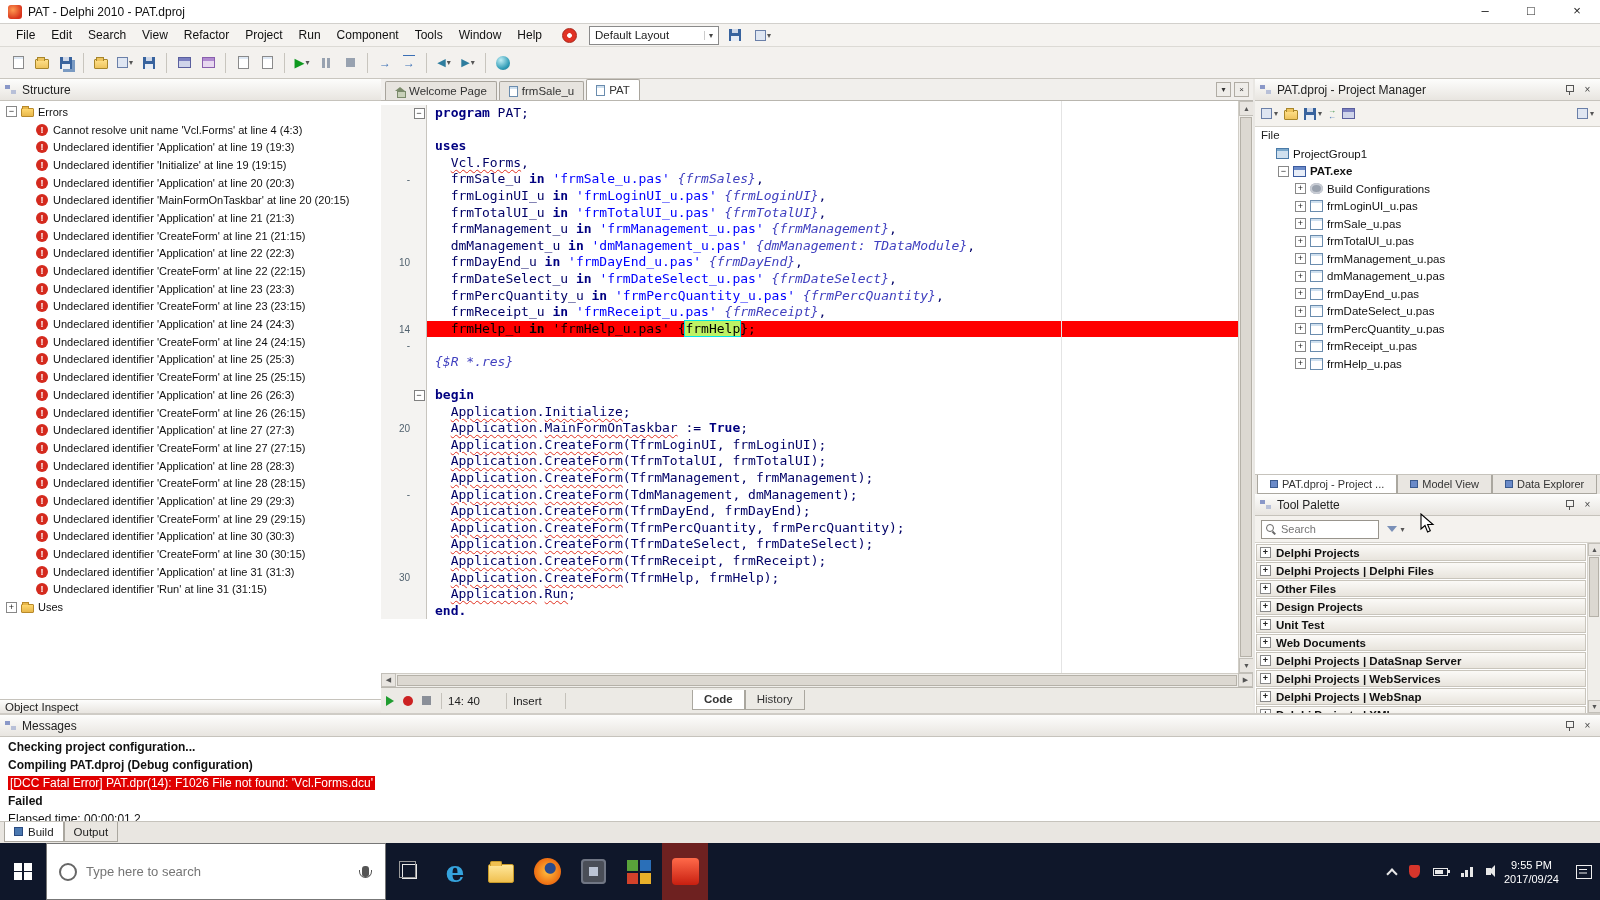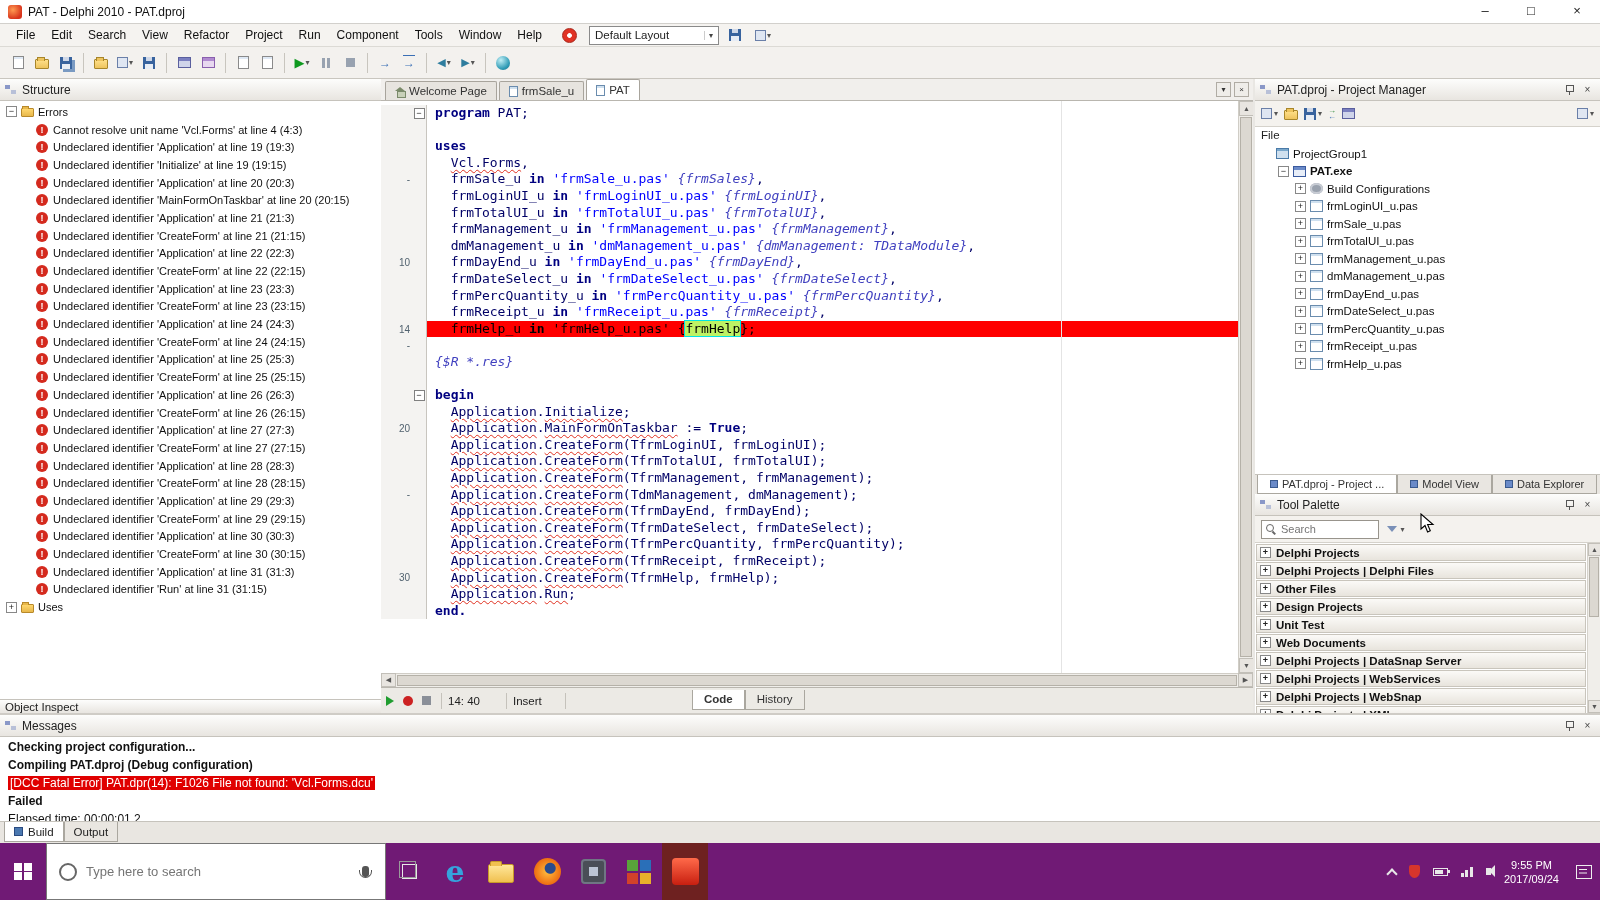--- a/index.html
+++ b/index.html
@@ -154,21 +154,21 @@
 #msg-lines{padding-top:1px}
 .mrow{height:18px;line-height:18px;padding-left:8px;font-size:12px;color:#111;white-space:nowrap}
 .mrow.bold .mtext{font-weight:bold}
 .mrow.error .mtext{background:#e00000;color:#fff;padding:0 2px}
 #msg-tabs{position:absolute;left:0;bottom:0;right:0;height:22px;background:#e9e6e1;border-top:1px solid #c6c3bc;display:flex;align-items:flex-start;padding-left:4px}
 .mtab{height:20px;display:flex;align-items:center;gap:5px;padding:0 9px;font-size:11.5px;border:1px solid #aaa79f;border-top:none;background:#e9e6e1;color:#222}
 .mtab.active{background:#fff}
 .mtico{width:9px;height:9px;background:#4a78b0;border:1px solid #2a4a80}
 
 
-#taskbar{position:absolute;left:0;top:843px;width:1600px;height:57px;background:#701a75;display:flex;align-items:center}
+#taskbar{position:absolute;left:0;top:843px;width:1600px;height:57px;background:#0f172a;display:flex;align-items:center}
 .tb-slot{width:46px;height:57px;display:flex;align-items:center;justify-content:center}
 .win-logo{display:grid;grid-template-columns:8px 8px;grid-template-rows:8px 8px;gap:1.5px}
 .win-logo i{background:#fefefe;display:block}
 #tb-search{width:340px;height:57px;background:#fff;border:1px solid #777;display:flex;align-items:center;gap:9px;padding:0 12px}
 .cortana{width:18px;height:18px;border-radius:50%;border:2px solid #666;flex:0 0 18px}
 #tb-search input{border:none;outline:none;flex:1;font-size:13px;color:#555;font-family:inherit}
 .mic{width:7px;height:11px;background:#555;border-radius:3px;position:relative;margin-right:4px}
 .mic::after{content:"";position:absolute;left:-3px;top:4px;width:11px;height:7px;border:1.5px solid #555;border-top:none;border-radius:0 0 7px 7px}
 .taskview{width:15px;height:15px;border:1.5px solid #e8e8e8;position:relative}
 .taskview::before{content:"";position:absolute;left:-4px;top:-4px;width:15px;height:15px;border:1.5px solid #9a9a9a}
@@ -656,28 +656,28 @@
               <span class="lnum"></span>
               <span class="farea"></span>
             </span>
             <span class="lbody"><span class="i">  </span><span class="e">Application</span><span class="i">.</span><span class="e">CreateForm</span><span class="i">(TfrmDayEnd, frmDayEnd);</span></span>
           </div>
           <div class="cl">
             <span class="gut">
               <span class="lnum"></span>
               <span class="farea"></span>
             </span>
+            <span class="lbody"><span class="i">  </span><span class="e">Application</span><span class="i">.</span><span class="e">CreateForm</span><span class="i">(TfrmPercQuantity, frmPercQuantity);</span></span>
+          </div>
+          <div class="cl">
+            <span class="gut">
+              <span class="lnum"></span>
+              <span class="farea"></span>
+            </span>
             <span class="lbody"><span class="i">  </span><span class="e">Application</span><span class="i">.</span><span class="e">CreateForm</span><span class="i">(TfrmDateSelect, frmDateSelect);</span></span>
-          </div>
-          <div class="cl">
-            <span class="gut">
-              <span class="lnum"></span>
-              <span class="farea"></span>
-            </span>
-            <span class="lbody"><span class="i">  </span><span class="e">Application</span><span class="i">.</span><span class="e">CreateForm</span><span class="i">(TfrmPercQuantity, frmPercQuantity);</span></span>
           </div>
           <div class="cl">
             <span class="gut">
               <span class="lnum"></span>
               <span class="farea"></span>
             </span>
             <span class="lbody"><span class="i">  </span><span class="e">Application</span><span class="i">.</span><span class="e">CreateForm</span><span class="i">(TfrmReceipt, frmReceipt);</span></span>
           </div>
           <div class="cl">
             <span class="gut">

